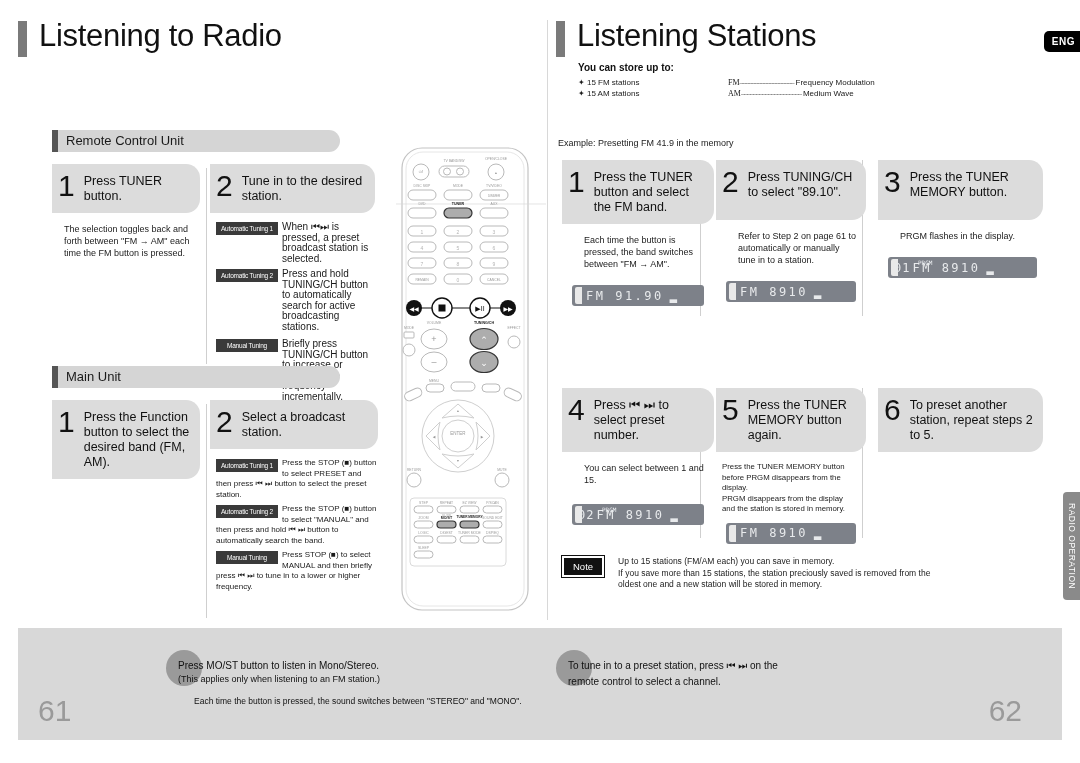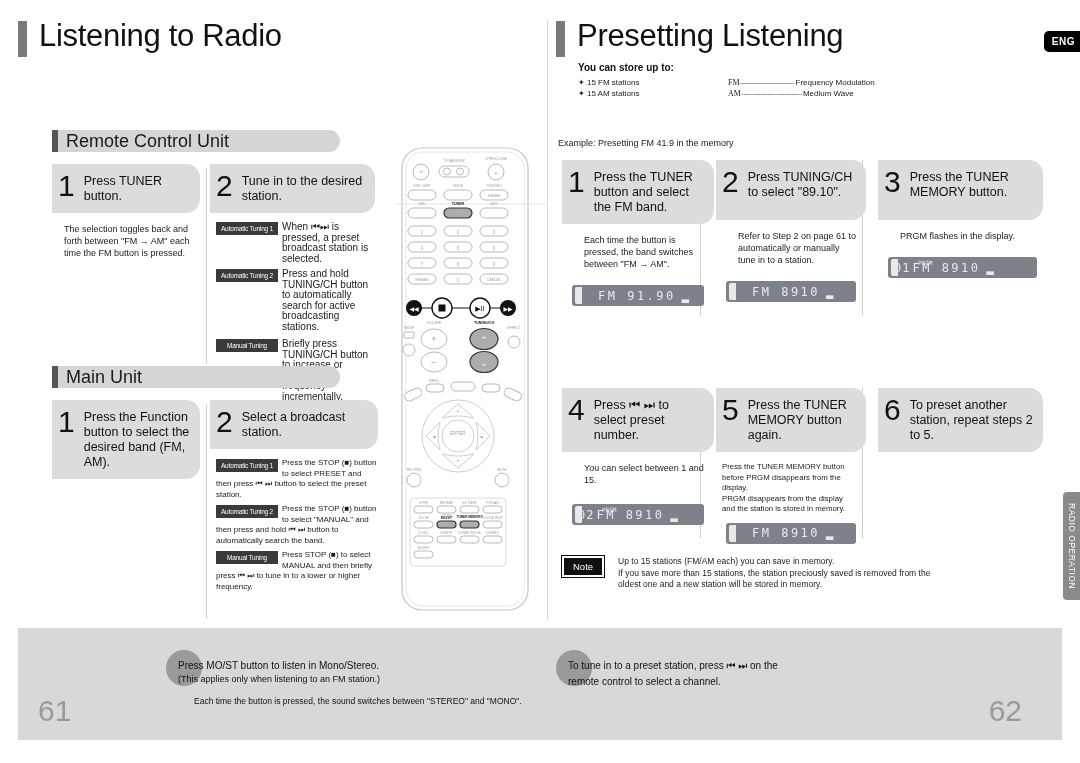--- a/index.html
+++ b/index.html
@@ -34,21 +34,21 @@
 
   
   .sec-head { position:relative; height:22px; margin-top:0; }
   .sec-head .bar { position:absolute; left:0; top:0; width:6px; height:22px; background:#555; z-index:2; }
   .sec-head .pill {
     position:absolute; left:0; top:0; height:22px; width:100%;
     background:#d5d5d5; border-radius:0 11px 11px 0;
   }
   .sec-head .lbl {
     position:absolute; left:14px; top:0; height:22px; line-height:22px;
-    font-size:18px; color:#1a1a1a; z-index:3;
+    font-size:13px; color:#1a1a1a; z-index:3;
   }
 
   
   .step { position:absolute; }
   .step-head {
     background:#dcdcdc; border-radius:0 14px 14px 0;
     display:flex; align-items:flex-start; padding:8px 10px 9px 6px;
   }
   .step-num {
     font-size:30px; line-height:28px; font-weight:400; color:#111;
@@ -70,21 +70,21 @@
   }
   .tune-badge.wide { width:62px; text-align:center; }
   .tune-text { display:inline-block; font-size:10px; line-height:10.5px; width:88px; vertical-align:top; }
   .tune-flow { font-size:8px; line-height:10.5px; }
   .tune-flow .tune-badge { float:left; margin:1px 4px 1px 0; }
 
   
   .lcd {
     background:#7d8189; border-radius:3px;
     height:21px; display:flex; align-items:center;
-    padding-left:26px; position:relative; overflow:hidden;
+    padding-left:14px; position:relative; overflow:hidden;
   }
   .lcd::before{
     content:""; position:absolute; left:3px; top:2px; width:7px; height:17px;
     background:#e9e9e9; border-radius:2px 0 0 2px;
   }
   .lcd-txt {
     font-family:"DejaVu Sans Mono", monospace;
     font-size:12px; letter-spacing:2.5px; color:#e8eaec; position:relative; z-index:2;
   }
   .lcd-prgm {
@@ -366,21 +366,21 @@
             <text class="rt" x="27.5" y="403">SLEEP</text>
         </g>
       </svg>
     </div>
   </div>
 
   <div class="col-right">
 
     <div class="title-row">
       <div class="title-bar"></div>
-      <div class="title-txt">Presetting Listening</div>
+      <div class="title-txt">Listening Stations</div>
     </div>
 
     <div style="position:absolute; left:22px; top:44px; width:470px;">
       <div style="font-size:10px; font-weight:bold; color:#111;">You can store up to:</div>
       <div style="display:flex; margin-top:4px;">
         <div style="width:150px;">
           <div style="font-size:8px; line-height:11px;">
             <span>✦</span>
             <span>15 FM stations</span>
           </div>

